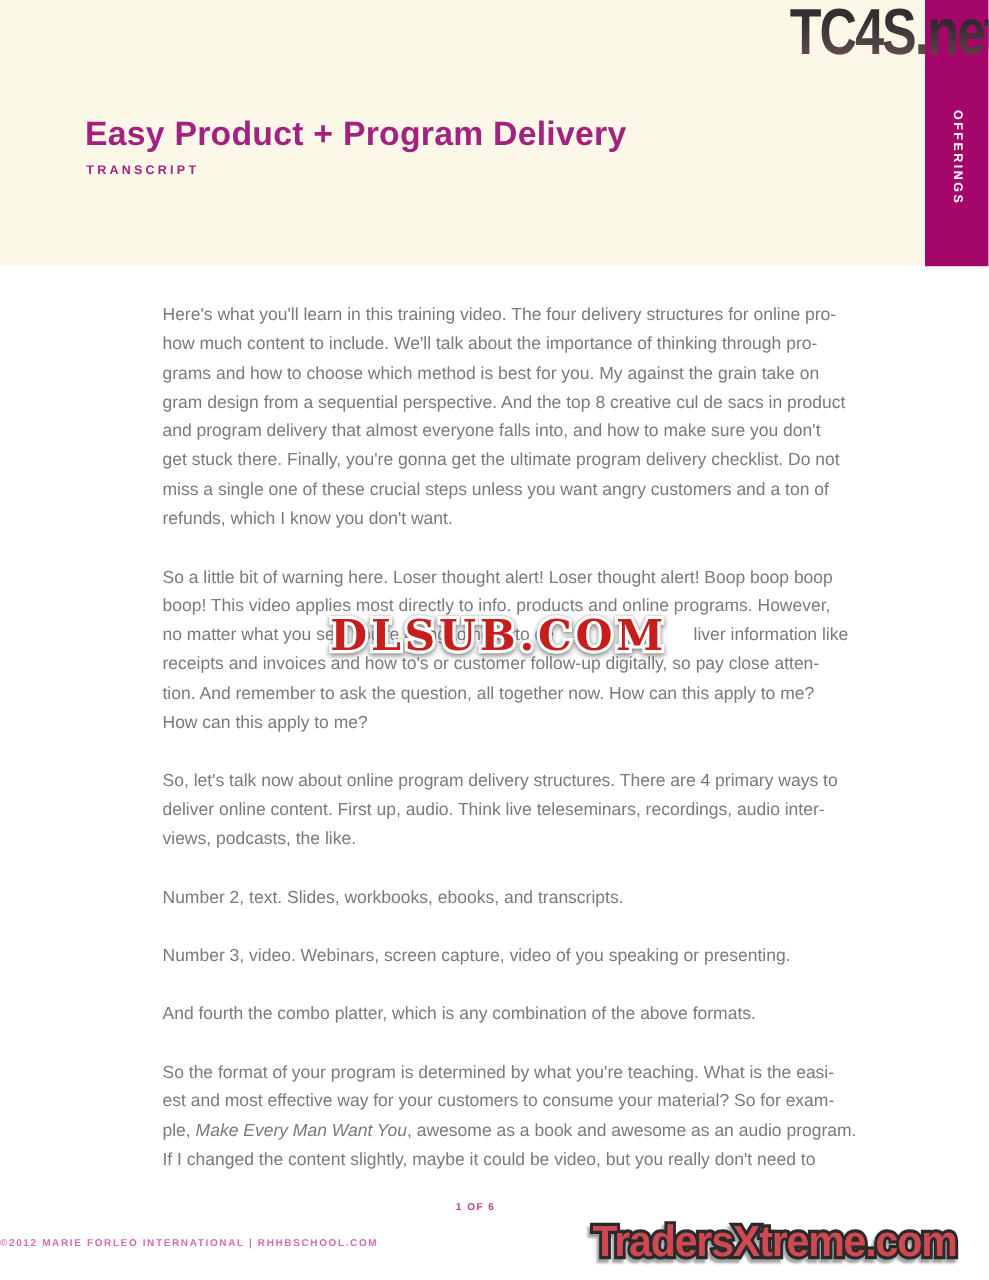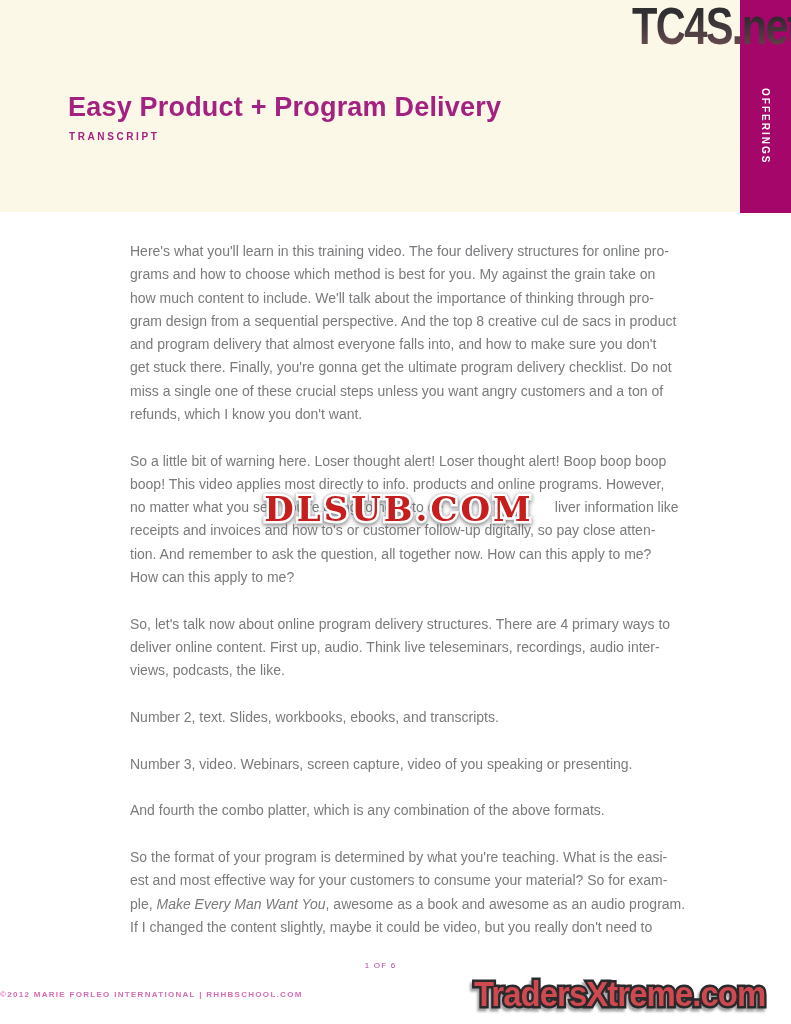--- a/index.html
+++ b/index.html
@@ -54,21 +54,21 @@
     font-size:14px;line-height:23.25px;color:#797a7c;
   }
   .para{margin:0 0 23.5px 0;}
   .ln{white-space:nowrap;}
   .ln-split{display:flex;white-space:nowrap;}
   .seg-mid{display:inline-block;width:284px;overflow:hidden;flex:0 0 284px;}
   .italic{font-style:italic;}
   
   .page-number{
     position:absolute;left:0;top:961px;width:761px;text-align:center;
-    font-size:8px;font-weight:normal;letter-spacing:1.2px;color:#b8449a;
+    font-size:8px;font-weight:bold;letter-spacing:1.2px;color:#b8449a;
   }
   .copyright{
     position:absolute;left:0;top:990px;width:791px;text-align:left;
     font-size:8px;font-weight:bold;letter-spacing:1.3px;color:#d36cb4;
   }
 </style>
 </head>
 <body>
 
 <div class="page">
@@ -81,22 +81,22 @@
   <div class="side-tab">
     <div class="side-tab-label">OFFERINGS</div>
   </div>
 
   <div class="wm-top">TC4S.net</div>
 
   <div class="body-text">
 
     <div class="para">
       <div class="ln">Here's what you'll learn in this training video. The four delivery structures for online pro-</div>
+      <div class="ln">how much content to include. We'll talk about the importance of thinking through pro-</div>
       <div class="ln">grams and how to choose which method is best for you. My against the grain take on</div>
-      <div class="ln">how much content to include. We'll talk about the importance of thinking through pro-</div>
       <div class="ln">gram design from a sequential perspective. And the top 8 creative cul de sacs in product</div>
       <div class="ln">and program delivery that almost everyone falls into, and how to make sure you don't</div>
       <div class="ln">get stuck there. Finally, you're gonna get the ultimate program delivery checklist. Do not</div>
       <div class="ln">miss a single one of these crucial steps unless you want angry customers and a ton of</div>
       <div class="ln">refunds, which I know you don't want.</div>
     </div>
 
     <div class="para">
       <div class="ln">So a little bit of warning here. Loser thought alert! Loser thought alert! Boop boop boop</div>
       <div class="ln">boop! This video applies most directly to info. products and online programs. However,</div>

